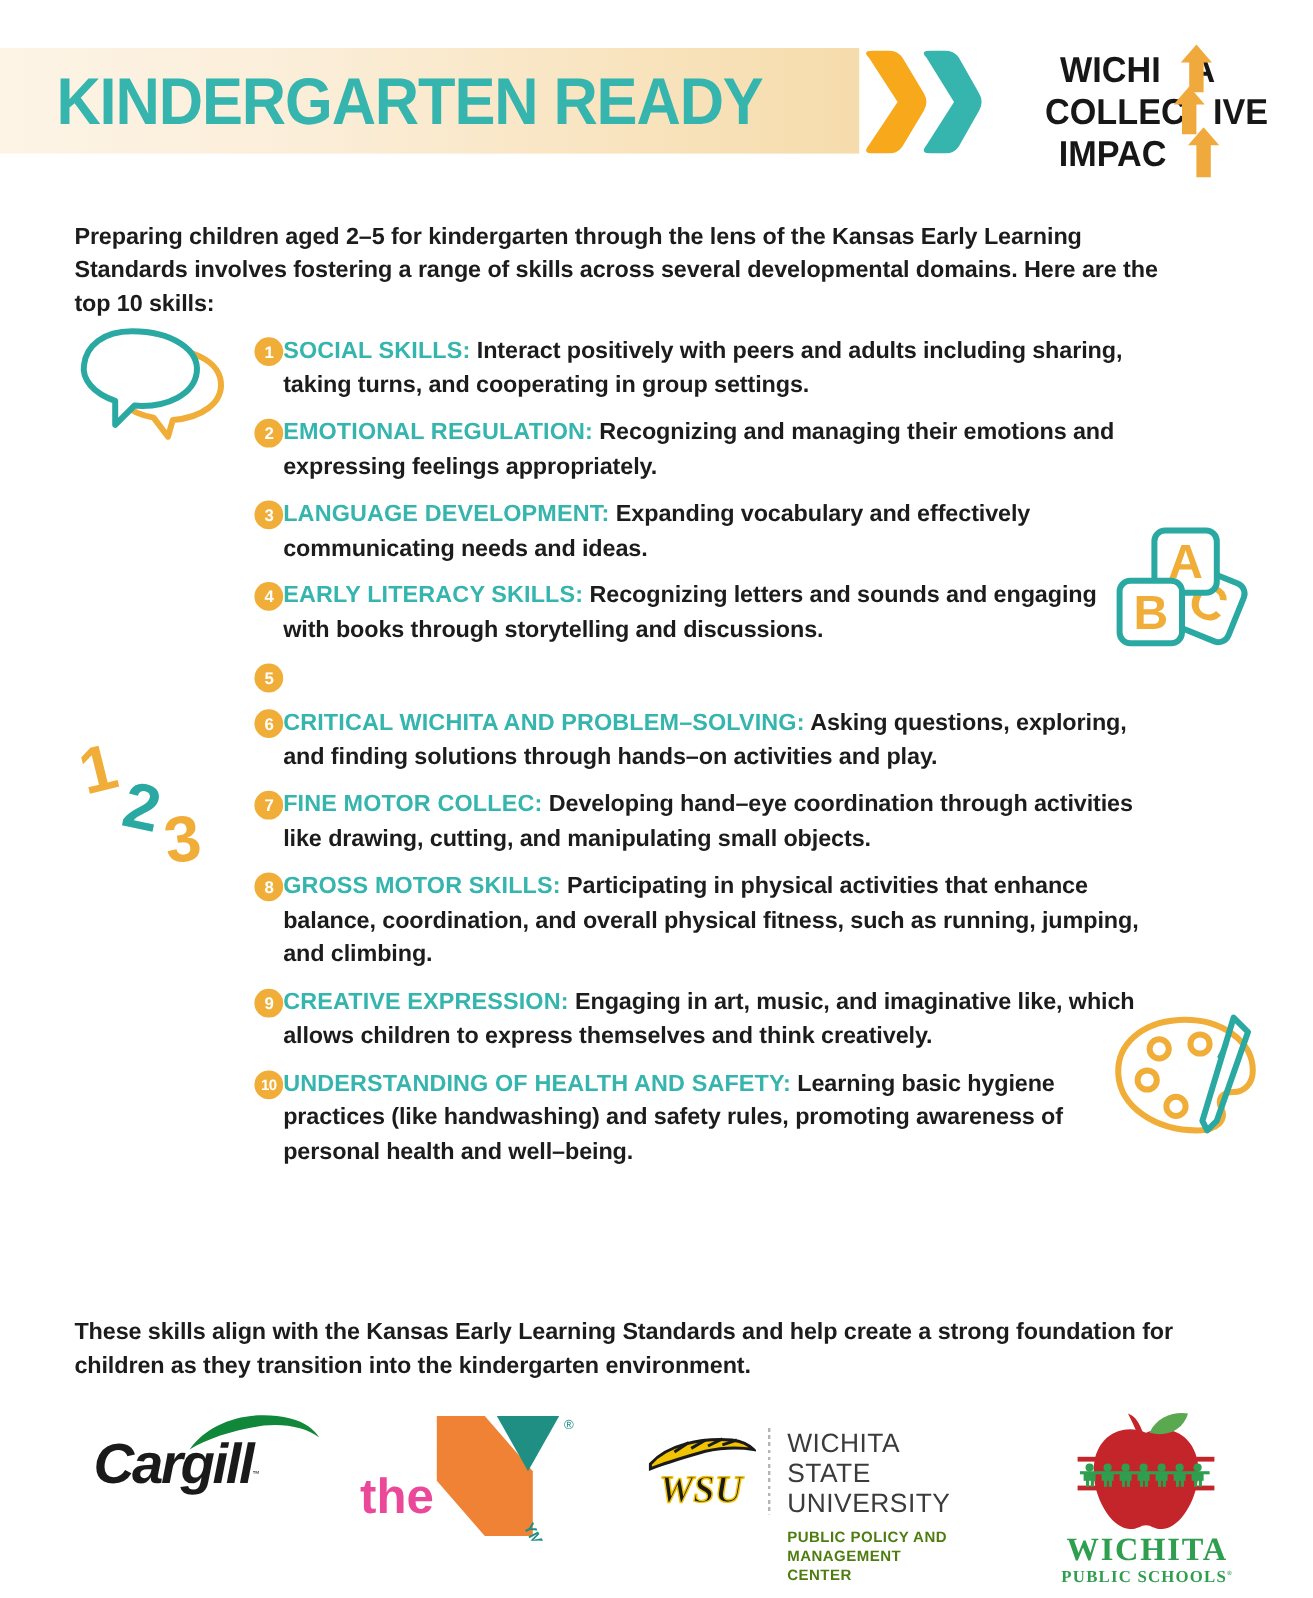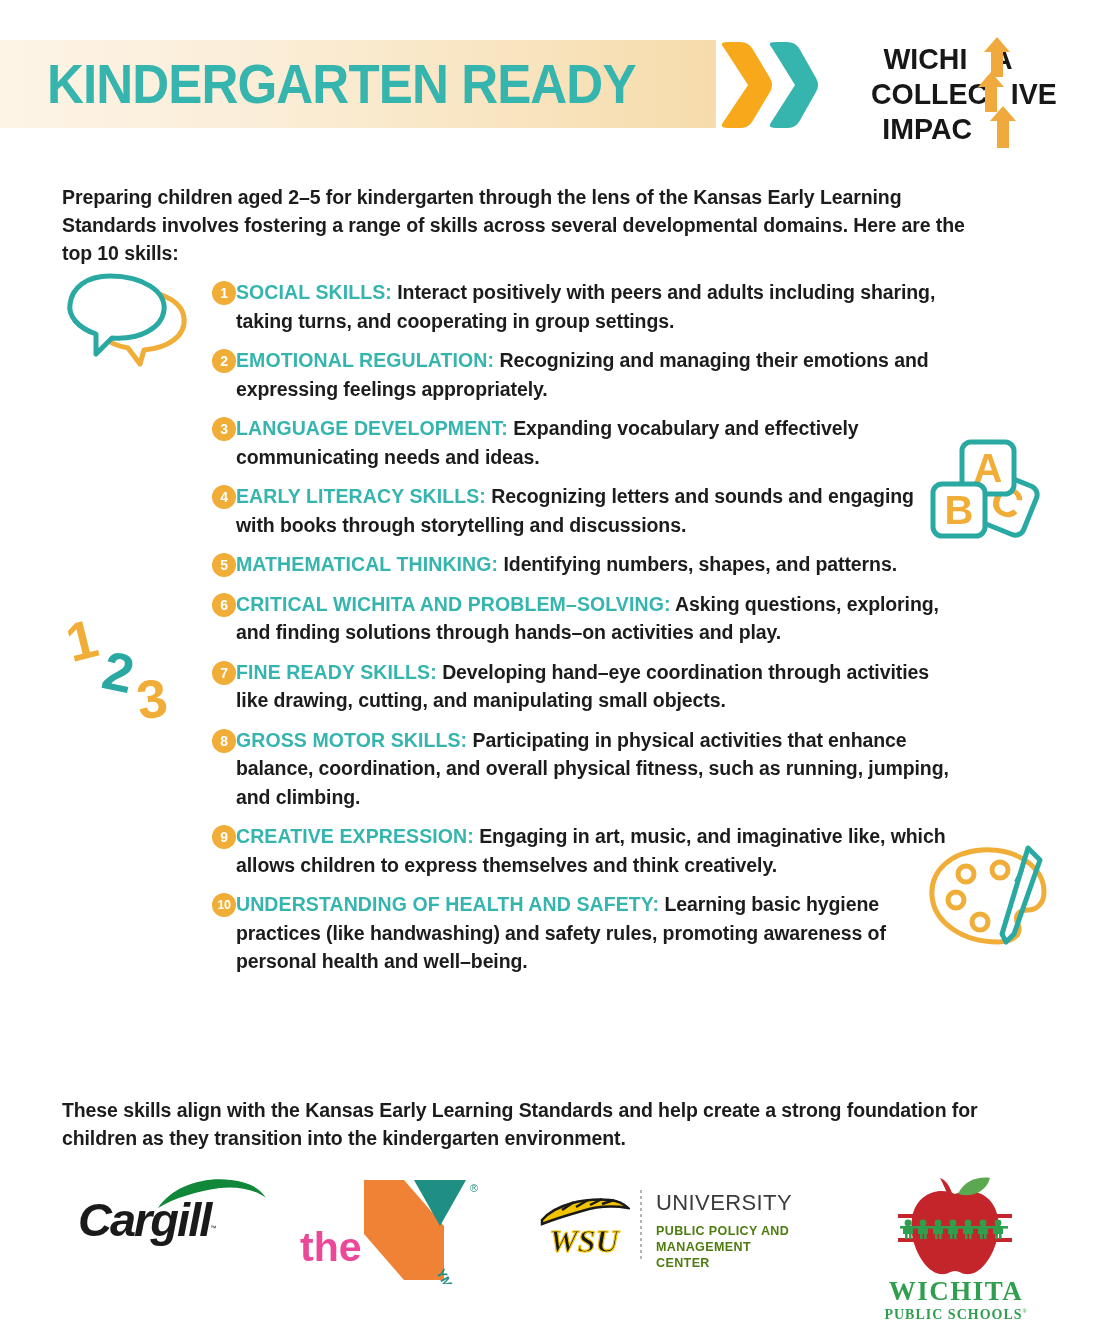--- a/index.html
+++ b/index.html
@@ -265,29 +265,28 @@
   <div class="skill-row">
     <div class="num-badge">3</div>
     <div class="skill-text"><span class="skill-head">LANGUAGE DEVELOPMENT:</span> <span>Expanding vocabulary and effectively communicating needs and ideas.</span></div>
   </div>
   <div class="skill-row">
     <div class="num-badge">4</div>
     <div class="skill-text"><span class="skill-head">EARLY LITERACY SKILLS:</span> <span>Recognizing letters and sounds and engaging with books through storytelling and discussions.</span></div>
   </div>
   <div class="skill-row">
     <div class="num-badge">5</div>
-    <div class="skill-text"><span class="skill-head">MATHEMATICAL THINKING:</span> <span>Identifying numbers, shapes, and patterns.</span></div>
   </div>
   <div class="skill-row">
     <div class="num-badge">6</div>
     <div class="skill-text"><span class="skill-head">CRITICAL WICHITA AND PROBLEM–SOLVING:</span> <span>Asking questions, exploring, and finding solutions through hands–on activities and play.</span></div>
   </div>
   <div class="skill-row">
     <div class="num-badge">7</div>
-    <div class="skill-text"><span class="skill-head">FINE READY SKILLS:</span> <span>Developing hand–eye coordination through activities like drawing, cutting, and manipulating small objects.</span></div>
+    <div class="skill-text"><span class="skill-head">FINE MOTOR COLLEC:</span> <span>Developing hand–eye coordination through activities like drawing, cutting, and manipulating small objects.</span></div>
   </div>
   <div class="skill-row">
     <div class="num-badge">8</div>
     <div class="skill-text"><span class="skill-head">GROSS MOTOR SKILLS:</span> <span>Participating in physical activities that enhance balance, coordination, and overall physical fitness, such as running, jumping, and climbing.</span></div>
   </div>
   <div class="skill-row">
     <div class="num-badge">9</div>
     <div class="skill-text"><span class="skill-head">CREATIVE EXPRESSION:</span> <span>Engaging in art, music, and imaginative like, which allows children to express themselves and think creatively.</span></div>
   </div>
   <div class="skill-row">
@@ -318,20 +317,21 @@
   </div>
 
   <div class="logo logo-wsu">
     <svg style="position:absolute; left:0; top:4px;" width="90" height="66" viewBox="0 0 90 66">
       <path d="M2 26 C16 10 44 4 70 6 C78 7 84 10 88 14 C76 12 58 12 42 17 C28 21 12 26 2 30 Z" fill="#f1c300" stroke="#1a1a1a" stroke-width="2.5"></path>
       <path d="M22 16 L34 8 M36 13 L48 6 M50 11 L62 5 M62 10 L74 6" stroke="#1a1a1a" stroke-width="2.5" fill="none"></path>
       <text x="44" y="58" font-family="'Liberation Serif', serif" font-size="32" font-weight="bold" font-style="italic" fill="#1a1a1a" text-anchor="middle" stroke="#f1c300" stroke-width="1.2">WSU</text>
     </svg>
     <div style="position:absolute; left:100px; top:0; width:2px; height:72px; background:repeating-linear-gradient(#b5b5b5 0 3px, transparent 3px 6px);"></div>
     <div style="position:absolute; left:116px; top:0px;">
+      <div class="wsu-txt1">WICHITA STATE</div>
       <div class="wsu-txt1">UNIVERSITY</div>
       <div class="wsu-txt2" style="margin-top:8px;">PUBLIC POLICY AND</div>
       <div class="wsu-txt2">MANAGEMENT CENTER</div>
     </div>
   </div>
 
   <div class="logo logo-wps">
     <svg style="position:absolute; left:22px; top:0px;" width="130" height="104" viewBox="0 0 130 104">
       <path d="M65 18 C48 10 26 18 22 42 C18 66 34 96 50 98 C58 99 60 95 65 95 C70 95 72 99 80 98 C96 96 112 66 108 42 C104 18 82 10 65 18 Z" fill="#c4252b"></path>
       <path d="M63 20 C60 10 56 4 50 2 C54 10 56 14 58 20 Z" fill="#c4252b"></path>

